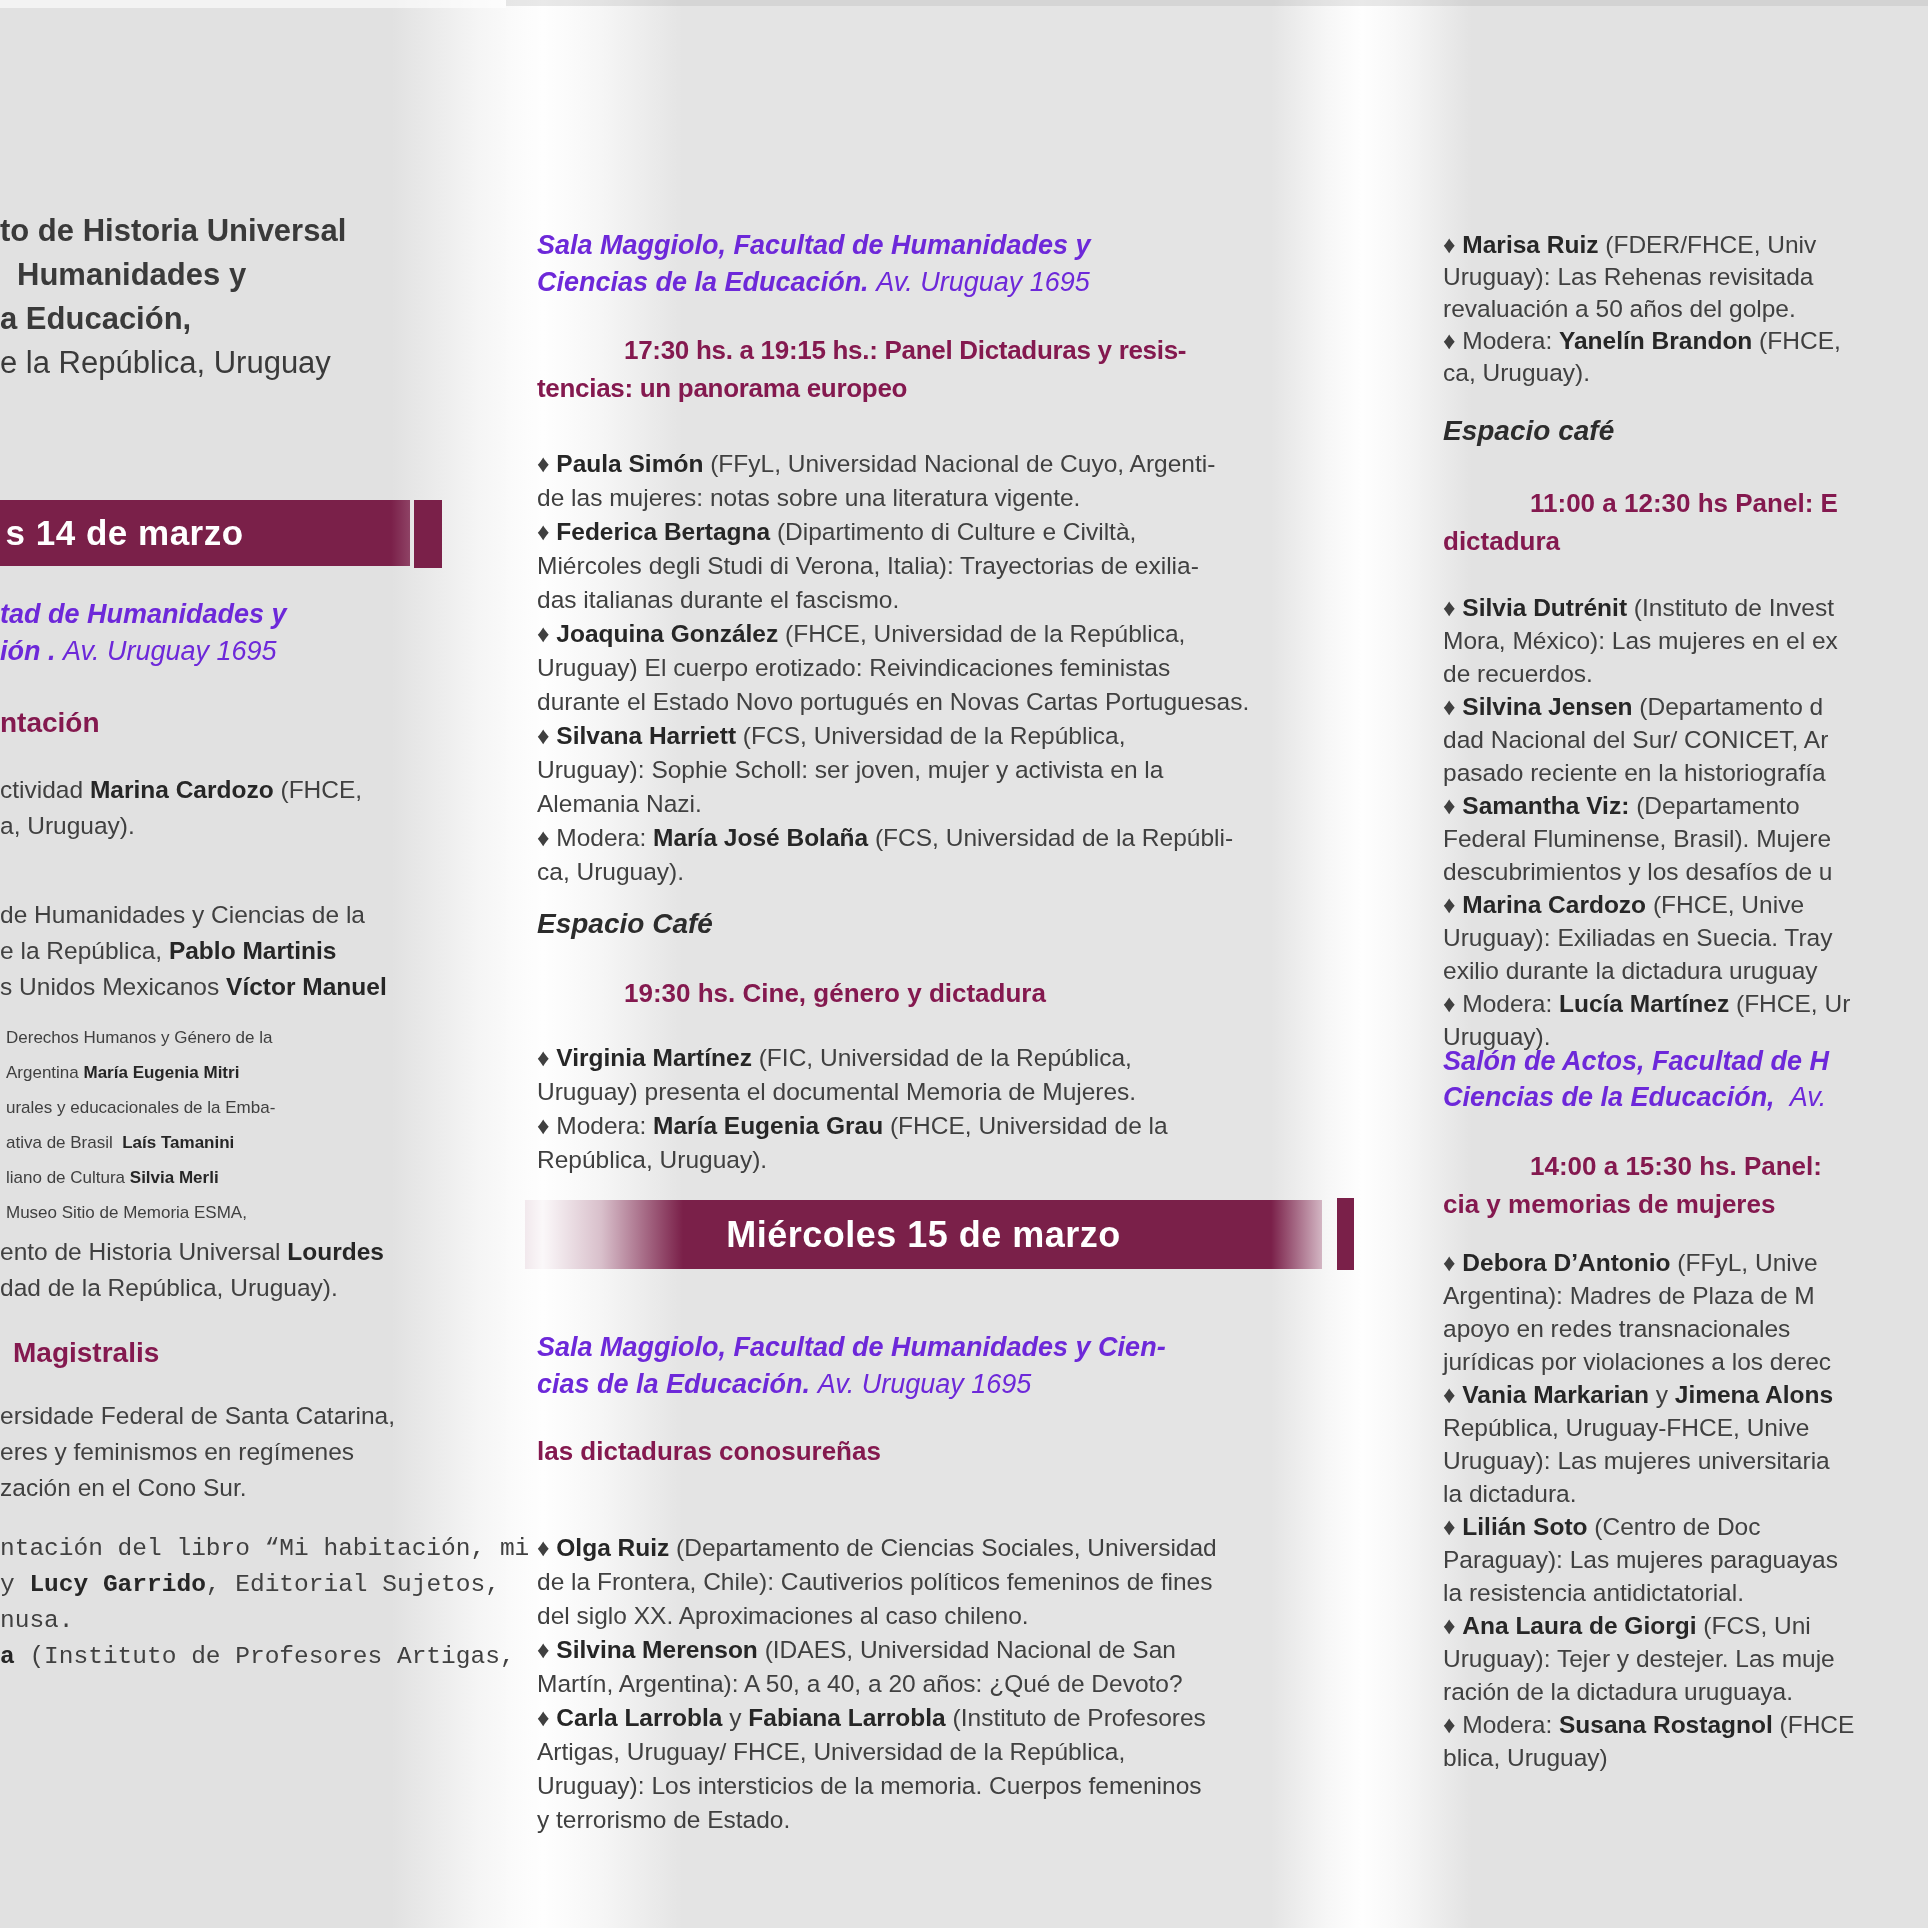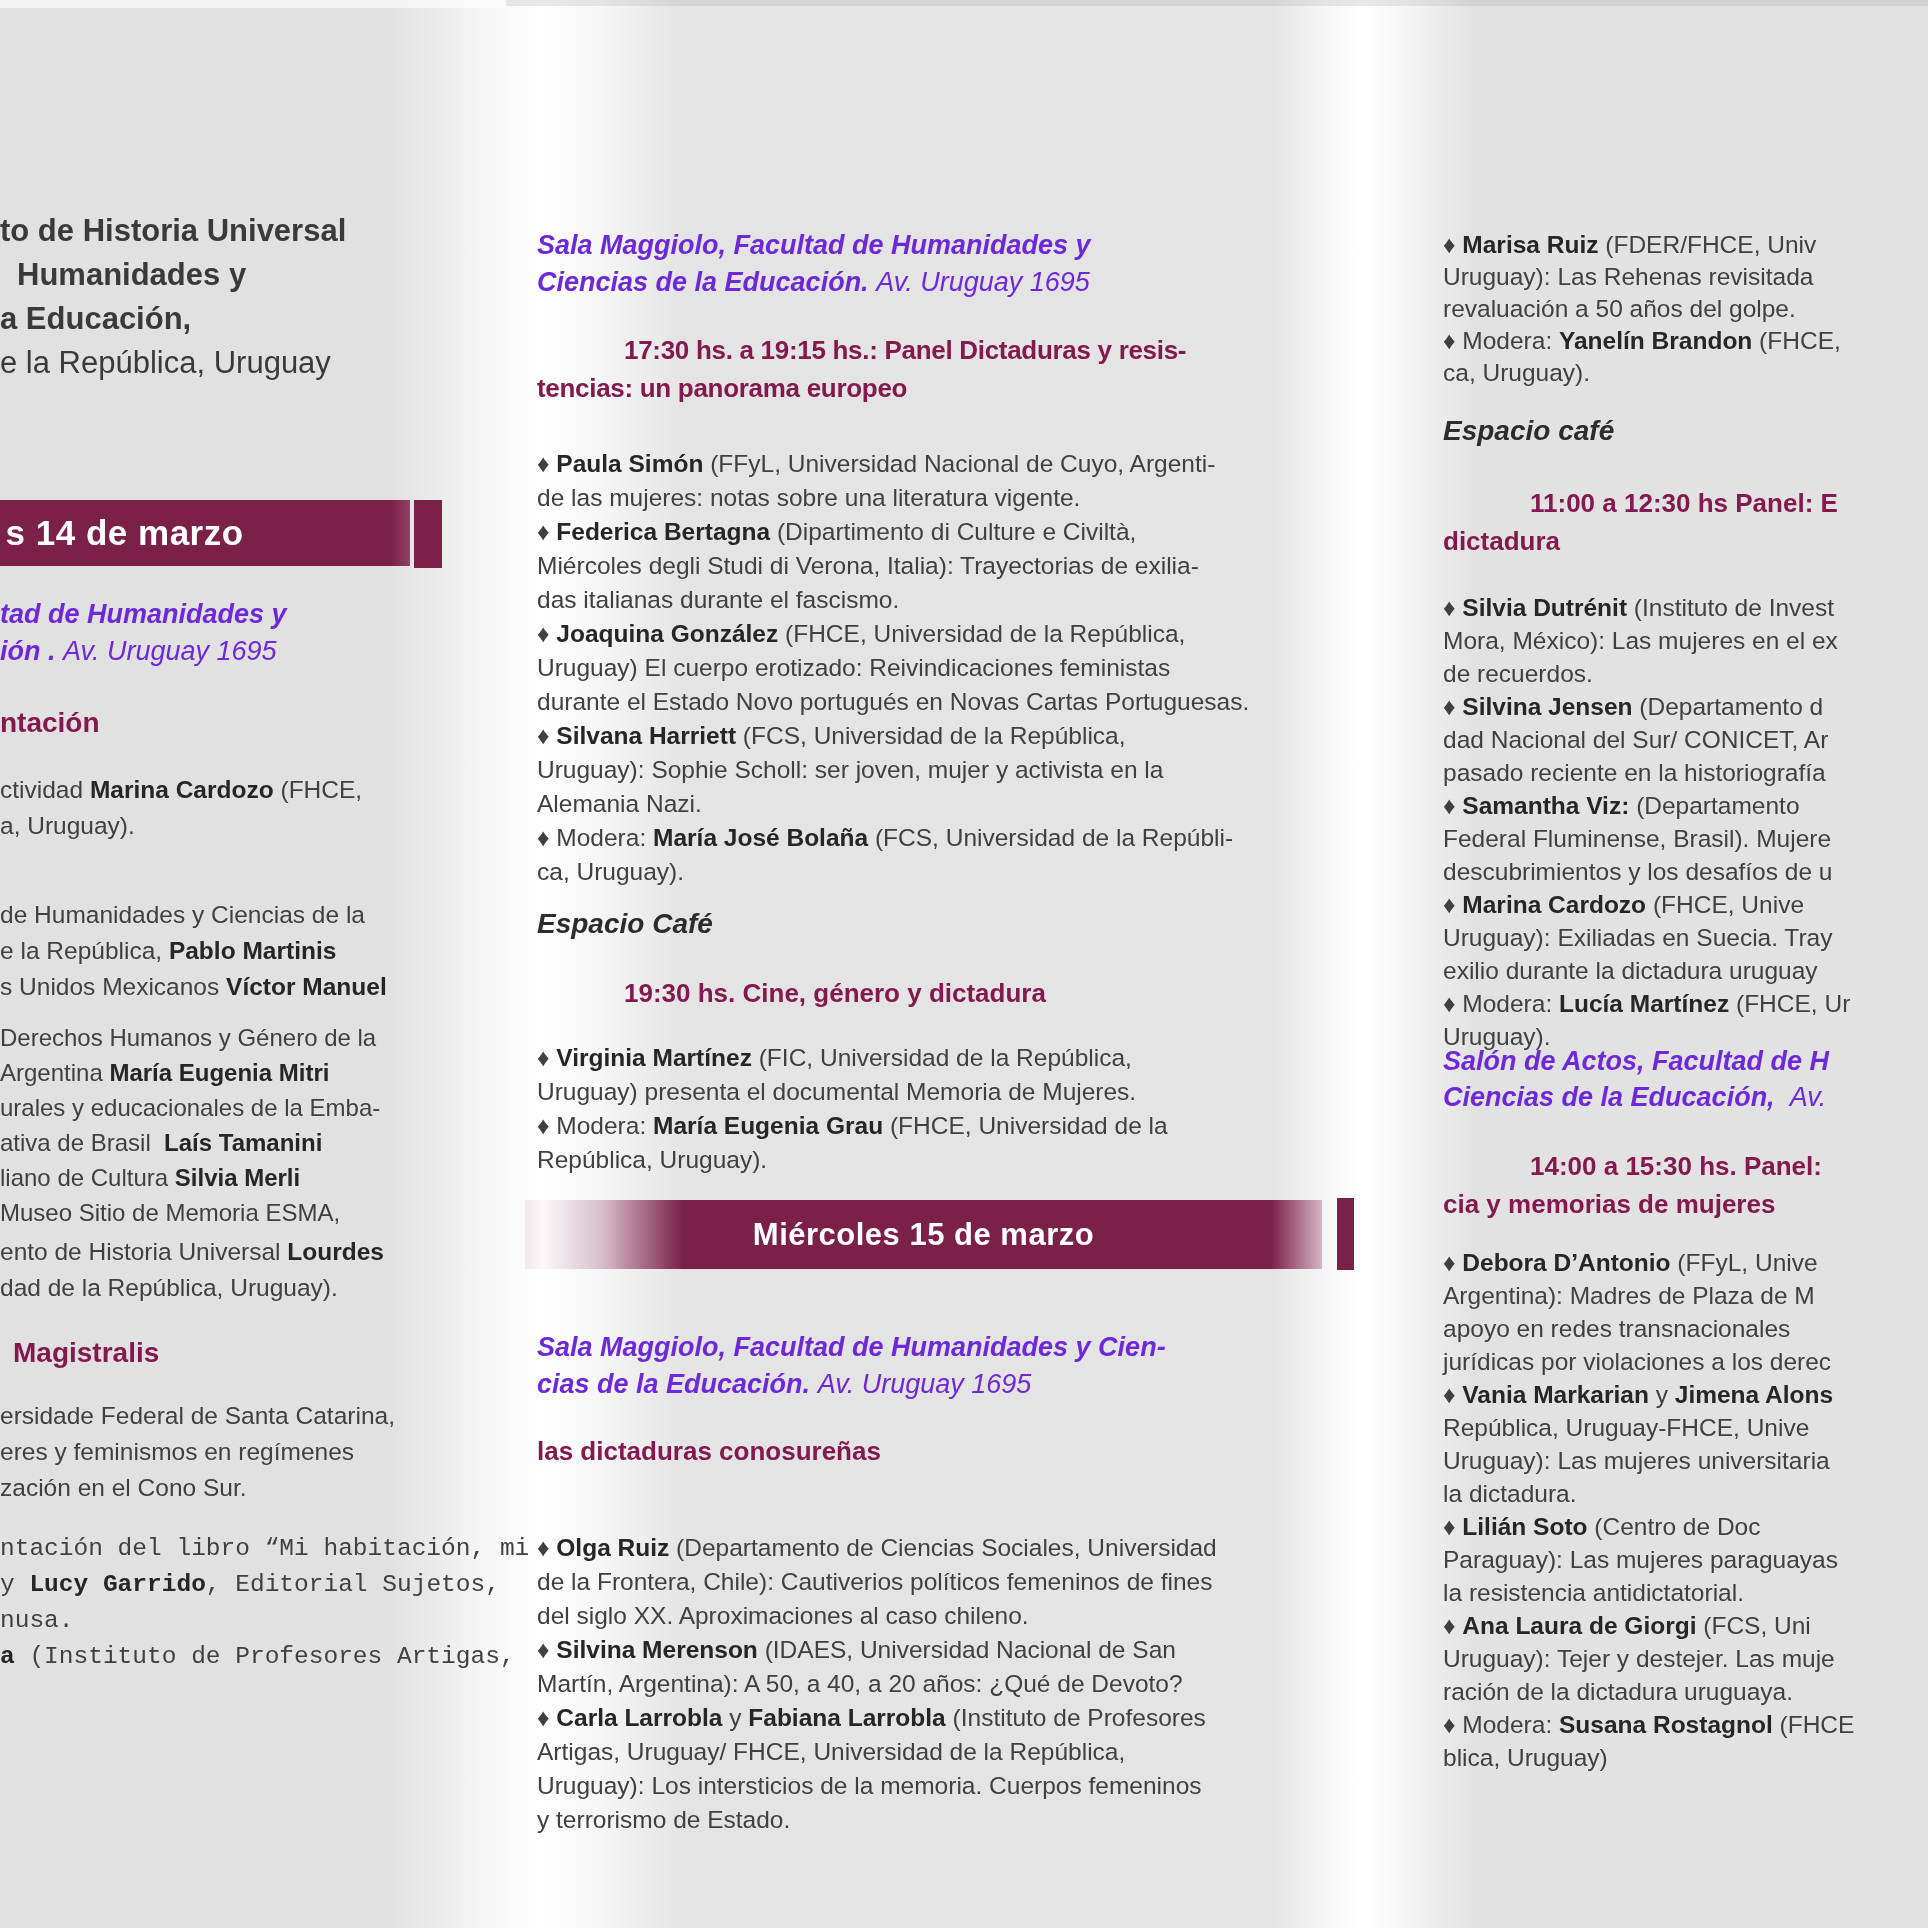--- a/index.html
+++ b/index.html
@@ -16,21 +16,21 @@
 
   .edge{position:absolute;top:0;z-index:7;}
   .edge.hl{left:0;width:506px;height:7.5px;background:rgba(255,255,255,.6);}
   .edge.sh{left:506px;width:1423px;height:5.6px;background:rgba(160,160,160,.22);}
 
   .banner{position:absolute;background:var(--maroon,#7a2049);color:var(--banner-text,#fff);
           display:flex;align-items:center;z-index:3;}
   .banner .bl{font-weight:bold;white-space:pre;}
   #banner0 .bl{font-size:35px;letter-spacing:0.5px;padding-left:5.6px;}
   #banner1{justify-content:center;}
-  #banner1 .bl{font-size:31px;letter-spacing:0.5px;}
+  #banner1 .bl{font-size:36px;letter-spacing:0.5px;}
   .stub{position:absolute;background:var(--maroon,#7a2049);z-index:6;}
 
   .fold{position:absolute;top:0;height:100%;z-index:4;pointer-events:none;}
   .fold.f1{left:391px;width:292px;
     background:linear-gradient(90deg,rgba(252,252,252,0) 0%,rgba(253,253,253,.72) 30%,rgba(255,255,255,.97) 52%,rgba(253,253,253,.72) 72%,rgba(252,252,252,0) 100%);}
   .fold.f2{left:1271px;width:202px;
     background:linear-gradient(90deg,rgba(252,252,252,0) 0%,rgba(253,253,253,.75) 28%,rgba(255,255,255,.97) 45%,rgba(253,253,253,.7) 68%,rgba(252,252,252,0) 100%);}
 
   .content{position:absolute;top:0;height:1928px;z-index:10;}
   #left-content{left:0;width:450px;}
@@ -87,21 +87,21 @@
       </div>
       <div class="block para" style="top: 772px; font-size: 24.5px; line-height: 36px;">
         <div class="line j" style="word-spacing: 0px;"><span>ctividad </span><span class="b">Marina Cardozo</span><span> (FHCE,</span></div>
         <div class="line"><span>a, Uruguay).</span></div>
       </div>
       <div class="block para" style="top: 897px; font-size: 24.5px; line-height: 36px;">
         <div class="line j" style="word-spacing: 0px;"><span>de Humanidades y Ciencias de la</span></div>
         <div class="line"><span>e la República, </span><span class="b">Pablo Martinis</span></div>
         <div class="line j" style="word-spacing: 0px;"><span>s Unidos Mexicanos </span><span class="b">Víctor Manuel</span></div>
       </div>
-      <div class="block para" style="top: 1020px; font-size: 24px; line-height: 35px;">
+      <div class="block para" style="top: 1020px; font-size: 17px; line-height: 35px; padding-left: 6px;">
         <div class="line j" style="word-spacing: 0px;"><span>Derechos Humanos y Género de la</span></div>
         <div class="line"><span>Argentina </span><span class="b">María Eugenia Mitri</span></div>
         <div class="line j" style="word-spacing: 0px;"><span>urales y educacionales de la Emba-</span></div>
         <div class="line"><span>ativa de Brasil  </span><span class="b">Laís Tamanini</span></div>
         <div class="line"><span>liano de Cultura </span><span class="b">Silvia Merli</span></div>
         <div class="line j" style="word-spacing: 0px;"><span>Museo Sitio de Memoria ESMA,</span></div>
       </div>
       <div class="block para" style="top: 1234px; font-size: 24.5px; line-height: 36px;">
         <div class="line j" style="word-spacing: 0px;"><span>ento de Historia Universal </span><span class="b">Lourdes</span></div>
         <div class="line"><span>dad de la República, Uruguay).</span></div>

